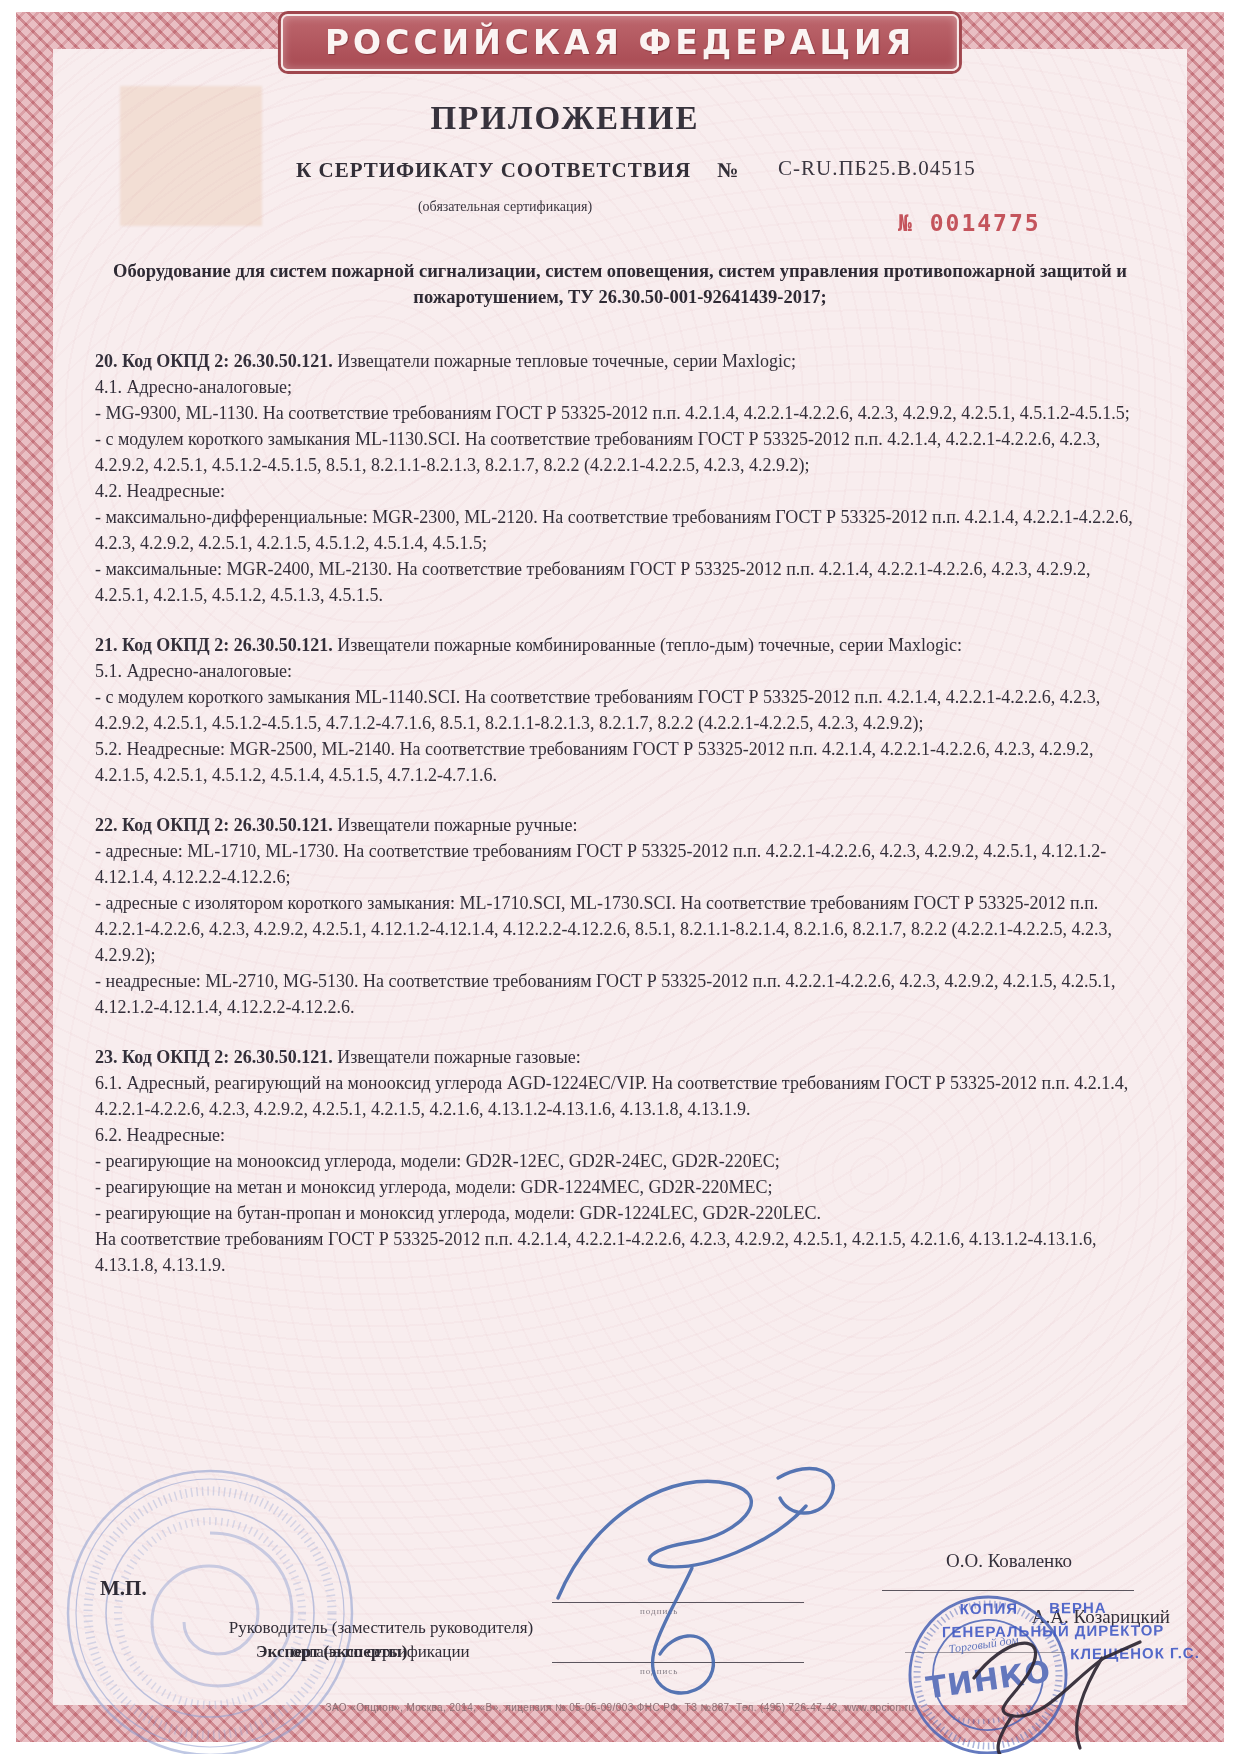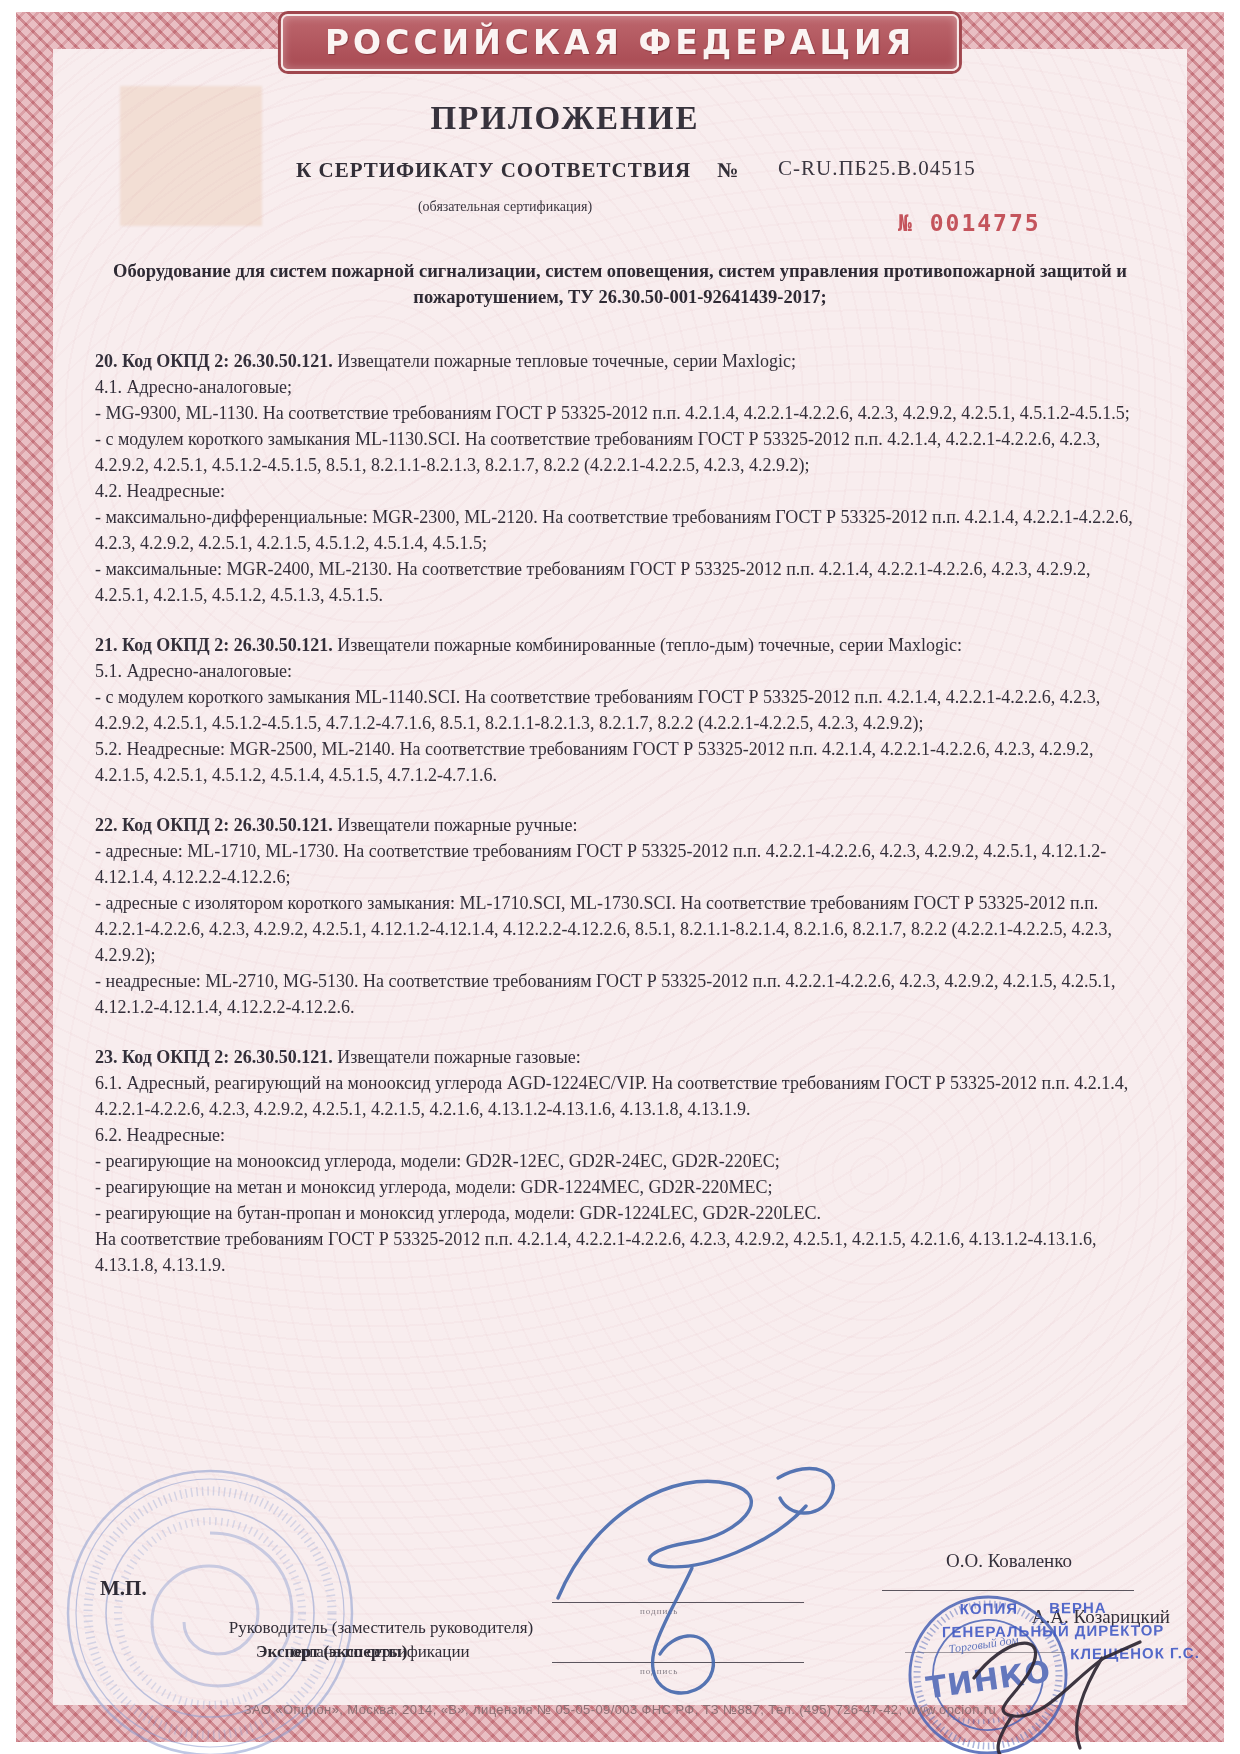--- a/index.html
+++ b/index.html
@@ -84,21 +84,21 @@
   .copy-stamp .cs1{word-spacing:26px;padding-left:18px;}
   .copy-stamp .cs3{padding-left:128px;}
 
   .round-stamp-left{position:absolute;left:52px;top:1458px;opacity:.55;}
   .tinko-stamp{position:absolute;left:903px;top:1590px;opacity:.85;}
   .sig-main{position:absolute;left:540px;top:1448px;}
   .sig-dark{position:absolute;left:952px;top:1616px;}
 
   .fine-print{
     position:absolute;left:0;top:1702px;width:1240px;text-align:center;
-    font-family:"Liberation Sans",sans-serif;font-size:13px;color:#8d7075;letter-spacing:.4px;
+    font-family:"Liberation Sans",sans-serif;font-size:10px;color:#8d7075;letter-spacing:.4px;
   }
 </style>
 </head>
 <body>
 
 <div class="page">
   <div class="frame"></div>
   <div class="inner"></div>
   <div class="watermark-square"></div>
 

